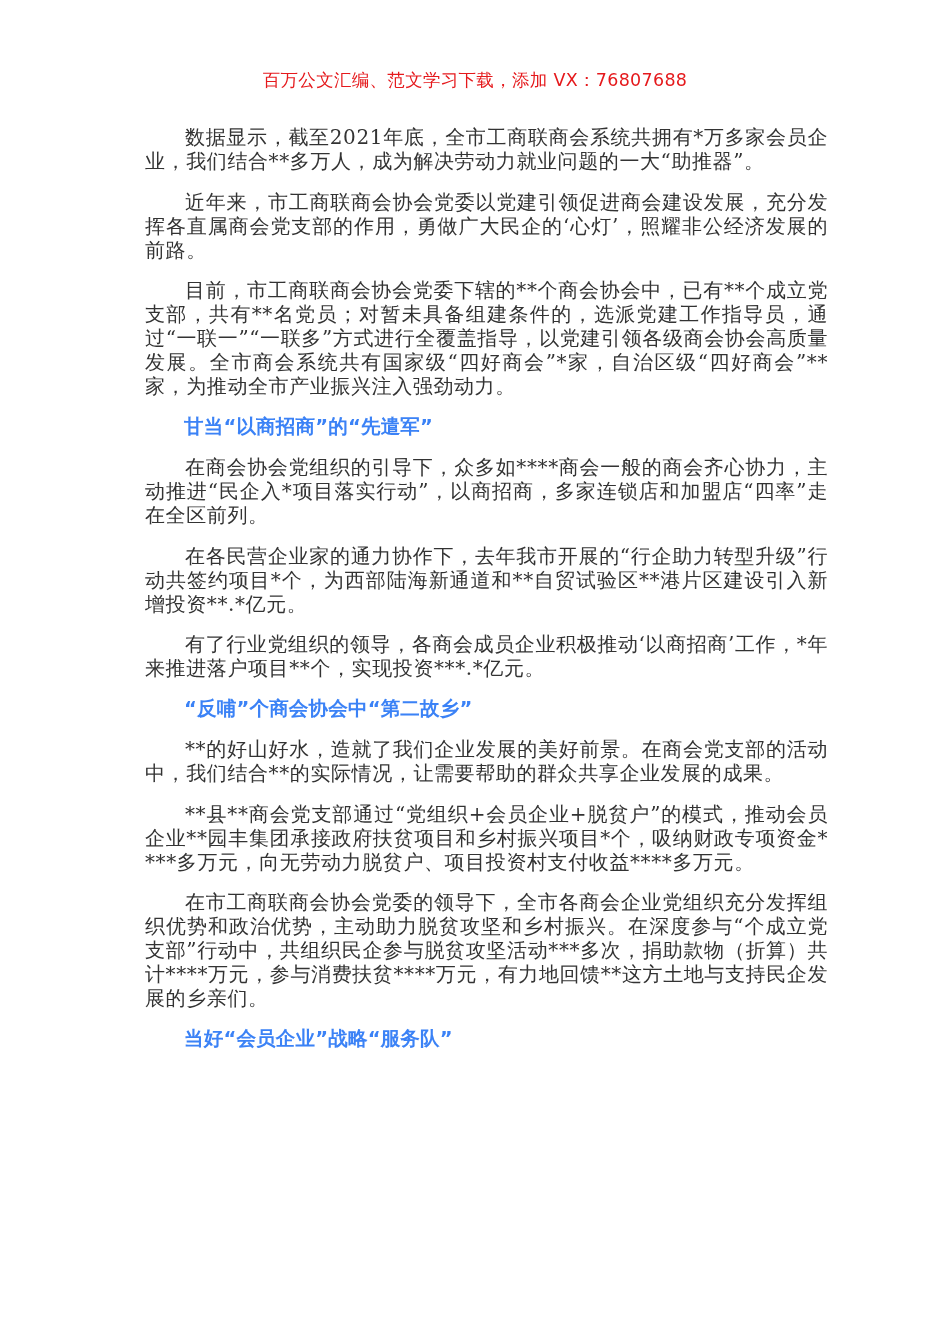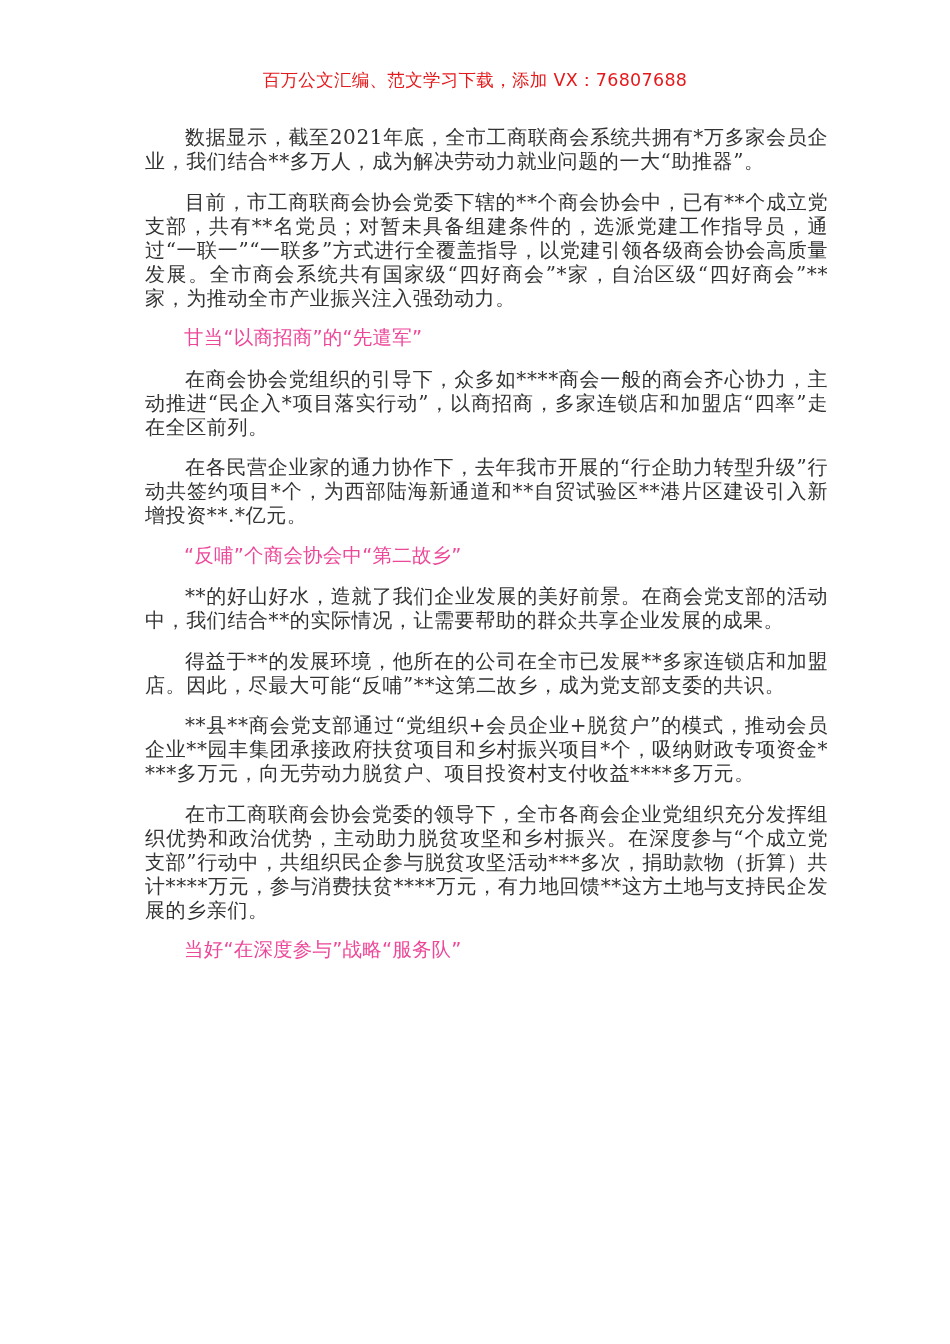--- a/index.html
+++ b/index.html
@@ -47,38 +47,39 @@
     .para {
       margin: 0 0 16.5px 0;
       text-indent: 2em;
       text-align: justify;
       word-break: break-all;
     }
     .heading {
       margin: 0 0 16.5px 0;
       text-indent: 2em;
       font-family: "DejaVu Sans", "Liberation Sans", sans-serif;
-      font-weight: normal;
+      font-weight: bold;
       font-size: 19.5px;
-      color: #ec4899;
+      color: #3b82f6;
       letter-spacing: 0.2px;
     }
   </style>
 </head>
 <body>
 
 <div class="page">
   <div class="header-banner">百万公文汇编、范文学习下载，添加 VX：76807688</div>
 
   <div class="body-text">
     <p class="para">数据显示，截至2021年底，全市工商联商会系统共拥有*万多家会员企业，我们结合**多万人，成为解决劳动力就业问题的一大“助推器”。</p>
+    <p class="para">近年来，市工商联商会协会党委以党建引领促进商会建设发展，充分发挥各直属商会党支部的作用，勇做广大民企的‘心灯’，照耀非公经济发展的前路。</p>
     <p class="para">目前，市工商联商会协会党委下辖的**个商会协会中，已有**个成立党支部，共有**名党员；对暂未具备组建条件的，选派党建工作指导员，通过“一联一”“一联多”方式进行全覆盖指导，以党建引领各级商会协会高质量发展。全市商会系统共有国家级“四好商会”*家，自治区级“四好商会”**家，为推动全市产业振兴注入强劲动力。</p>
     <p class="heading">甘当“以商招商”的“先遣军”</p>
     <p class="para">在商会协会党组织的引导下，众多如****商会一般的商会齐心协力，主动推进“民企入*项目落实行动”，以商招商，多家连锁店和加盟店“四率”走在全区前列。</p>
     <p class="para">在各民营企业家的通力协作下，去年我市开展的“行企助力转型升级”行动共签约项目*个，为西部陆海新通道和**自贸试验区**港片区建设引入新增投资**.*亿元。</p>
+    <p class="para">有了行业党组织的领导，各商会成员企业积极推动‘以商招商’工作，*年来推进落户项目**个，实现投资***.*亿元。</p>
     <p class="heading">“反哺”个商会协会中“第二故乡”</p>
     <p class="para">**的好山好水，造就了我们企业发展的美好前景。在商会党支部的活动中，我们结合**的实际情况，让需要帮助的群众共享企业发展的成果。</p>
-    <p class="para">得益于**的发展环境，他所在的公司在全市已发展**多家连锁店和加盟店。因此，尽最大可能“反哺”**这第二故乡，成为党支部支委的共识。</p>
     <p class="para">**县**商会党支部通过“党组织+会员企业+脱贫户”的模式，推动会员企业**园丰集团承接政府扶贫项目和乡村振兴项目*个，吸纳财政专项资金****多万元，向无劳动力脱贫户、项目投资村支付收益****多万元。</p>
     <p class="para">在市工商联商会协会党委的领导下，全市各商会企业党组织充分发挥组织优势和政治优势，主动助力脱贫攻坚和乡村振兴。在深度参与“个成立党支部”行动中，共组织民企参与脱贫攻坚活动***多次，捐助款物（折算）共计****万元，参与消费扶贫****万元，有力地回馈**这方土地与支持民企发展的乡亲们。</p>
-    <p class="heading">当好“在深度参与”战略“服务队”</p>
+    <p class="heading">当好“会员企业”战略“服务队”</p>
   </div>
 </div>
 
 </body></html>

